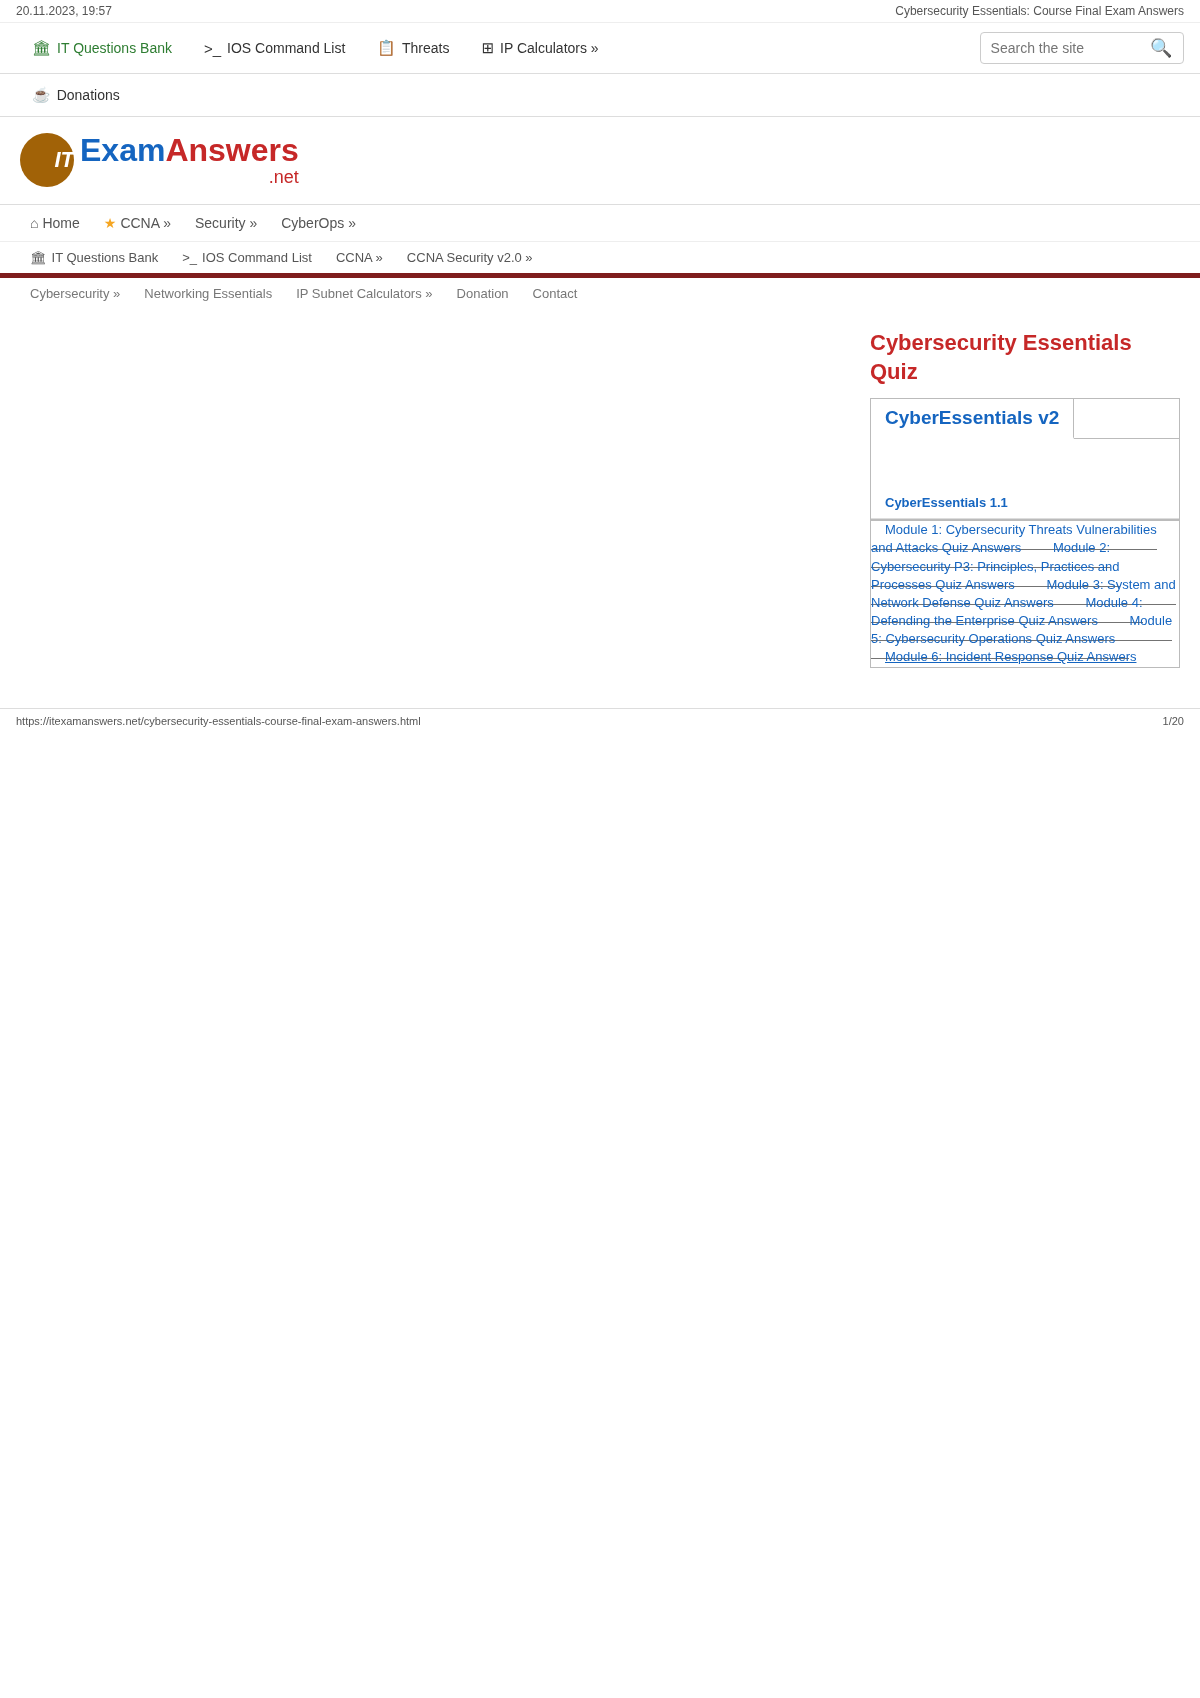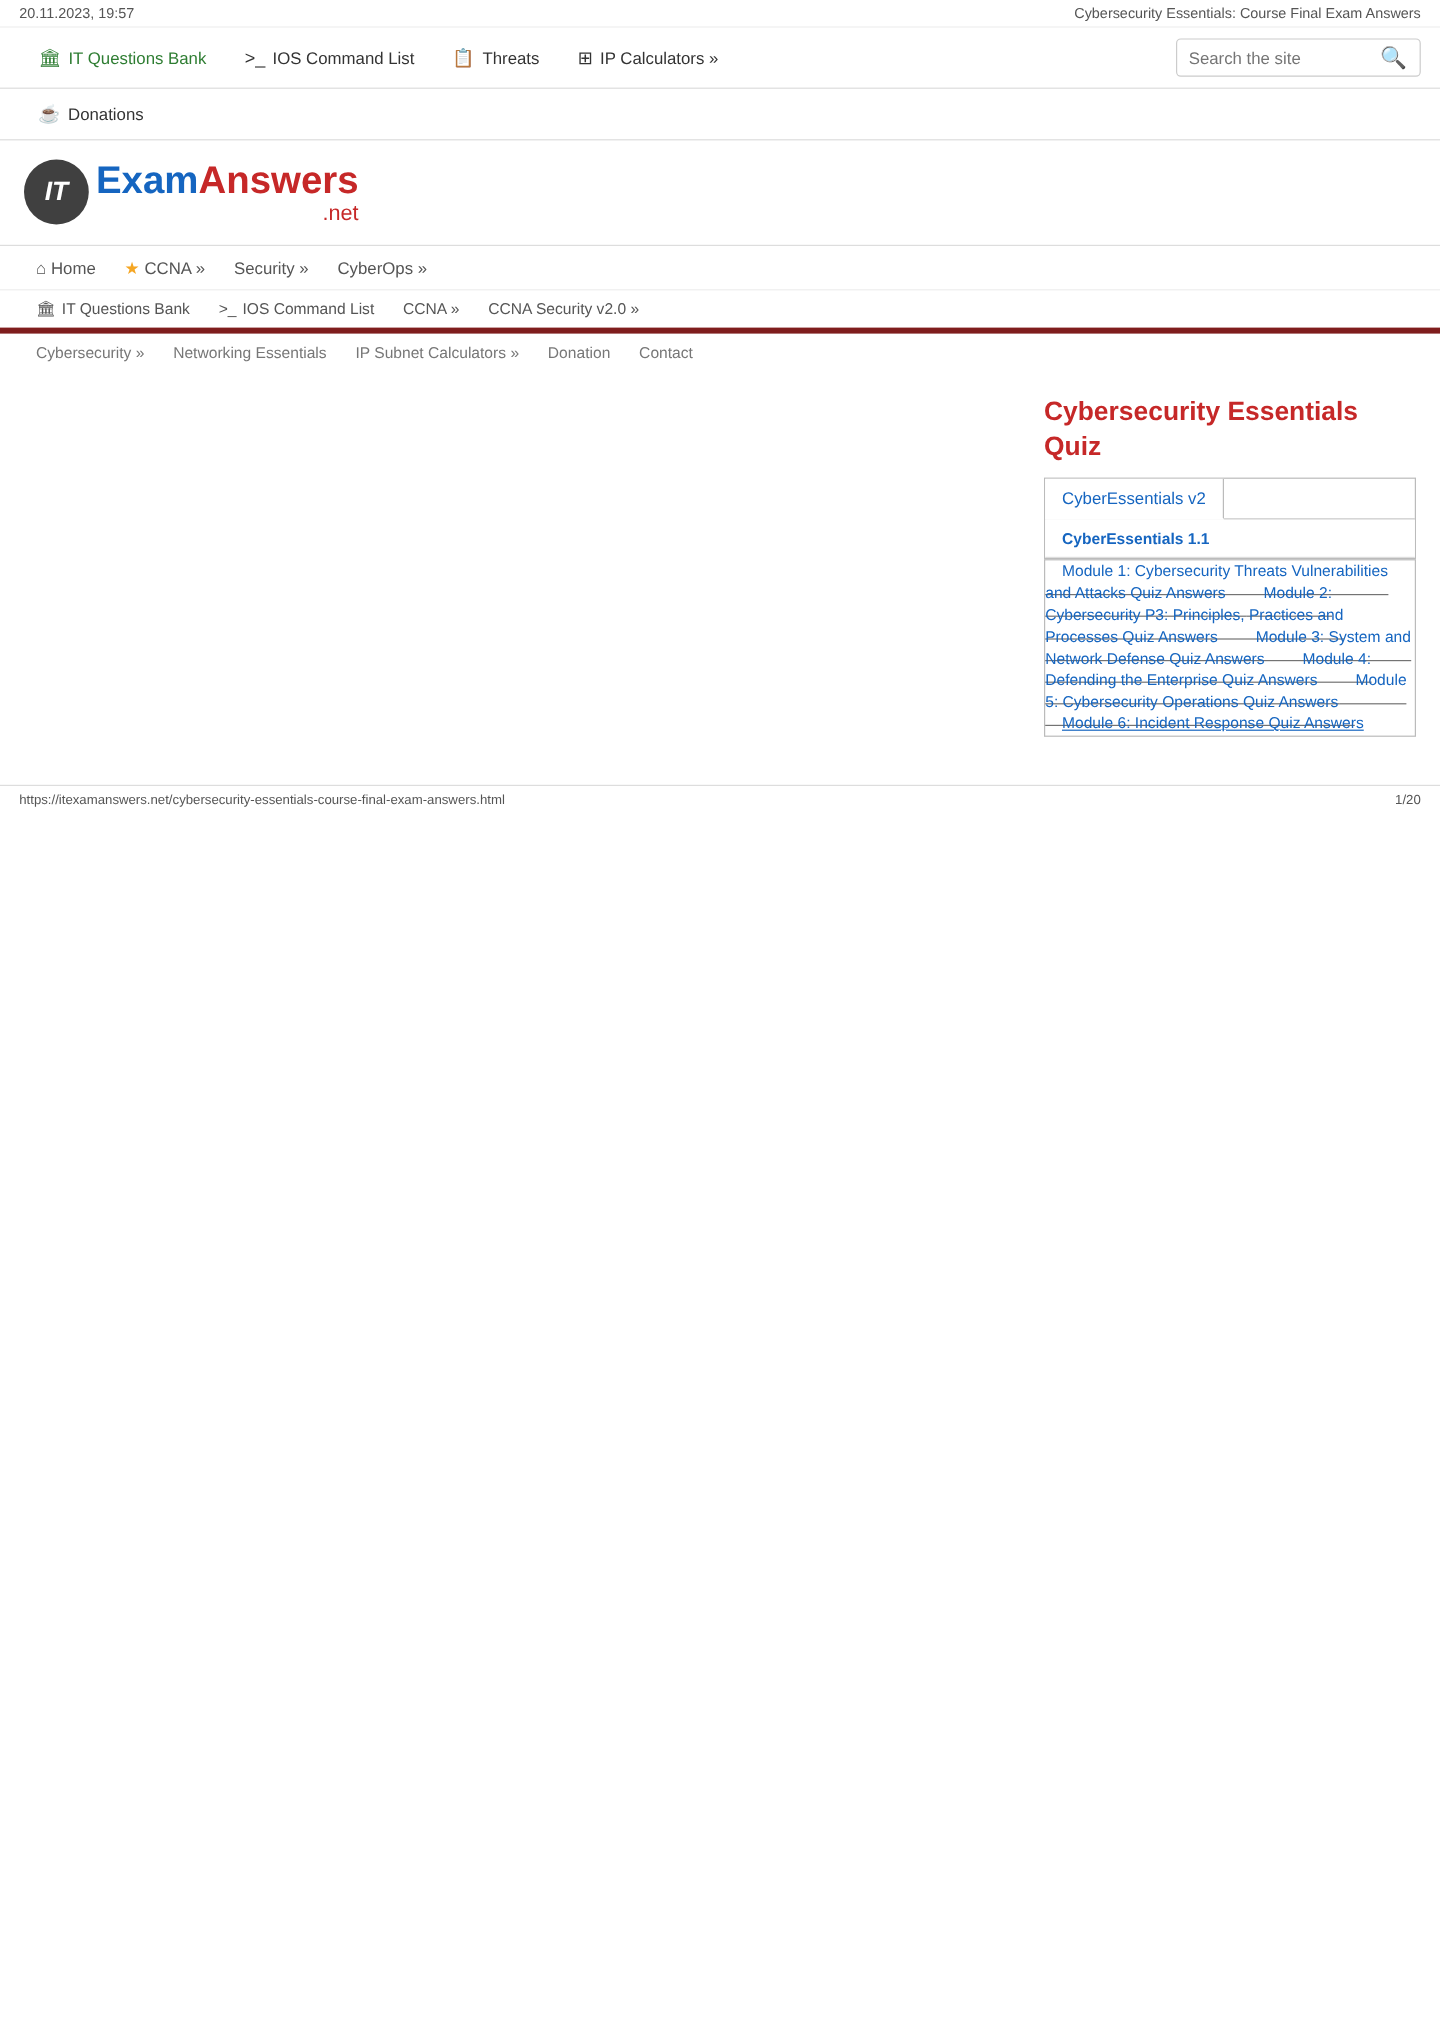--- a/index.html
+++ b/index.html
@@ -78,24 +78,24 @@
     
     .logo-area {
       padding: 16px 20px;
       display: flex;
       align-items: center;
     }
     .logo-circle {
       width: 54px;
       height: 54px;
       border-radius: 50%;
-      background: #404040;
-      display: flex;
-      align-items: center;
-      justify-content: center;
+      background: #a16207;
+      display: flex;
+      align-items: center;
+      justify-content: flex-end;
       margin-right: 6px;
     }
     .logo-circle span {
       color: #fff;
       font-size: 22px;
       font-weight: bold;
       font-style: italic;
     }
     .logo-text {
       display: flex;
@@ -188,41 +188,42 @@
     .tab-container {
       border: 1px solid #bbb;
       margin-bottom: 0;
     }
     .tab-header {
       display: flex;
       border-bottom: 1px solid #bbb;
     }
     .tab-btn {
       padding: 8px 14px;
-      font-size: 14px;
+      font-size: 19px;
       cursor: pointer;
       background: #f5f5f5;
       border: none;
       border-right: 1px solid #bbb;
       color: #1565c0;
-      font-weight: 400;
+      font-weight: 700;
     }
     .tab-btn.active {
       background: #fff;
       border-bottom: 2px solid #fff;
       margin-bottom: -1px;
     }
 
     .sub-tab-header {
       padding: 8px 14px;
       font-size: 13px;
       color: #1565c0;
       font-weight: 600;
       border-bottom: 1px solid #ddd;
       background: #fff;
+      margin-top: 48px;
     }
 
     .module-list {
       border: 1px solid #bbb;
       margin-top: 0;
     }
     .module-item {
       padding: 12px 14px;
       border-bottom: 1px solid #737373;
       font-size: 13px;

